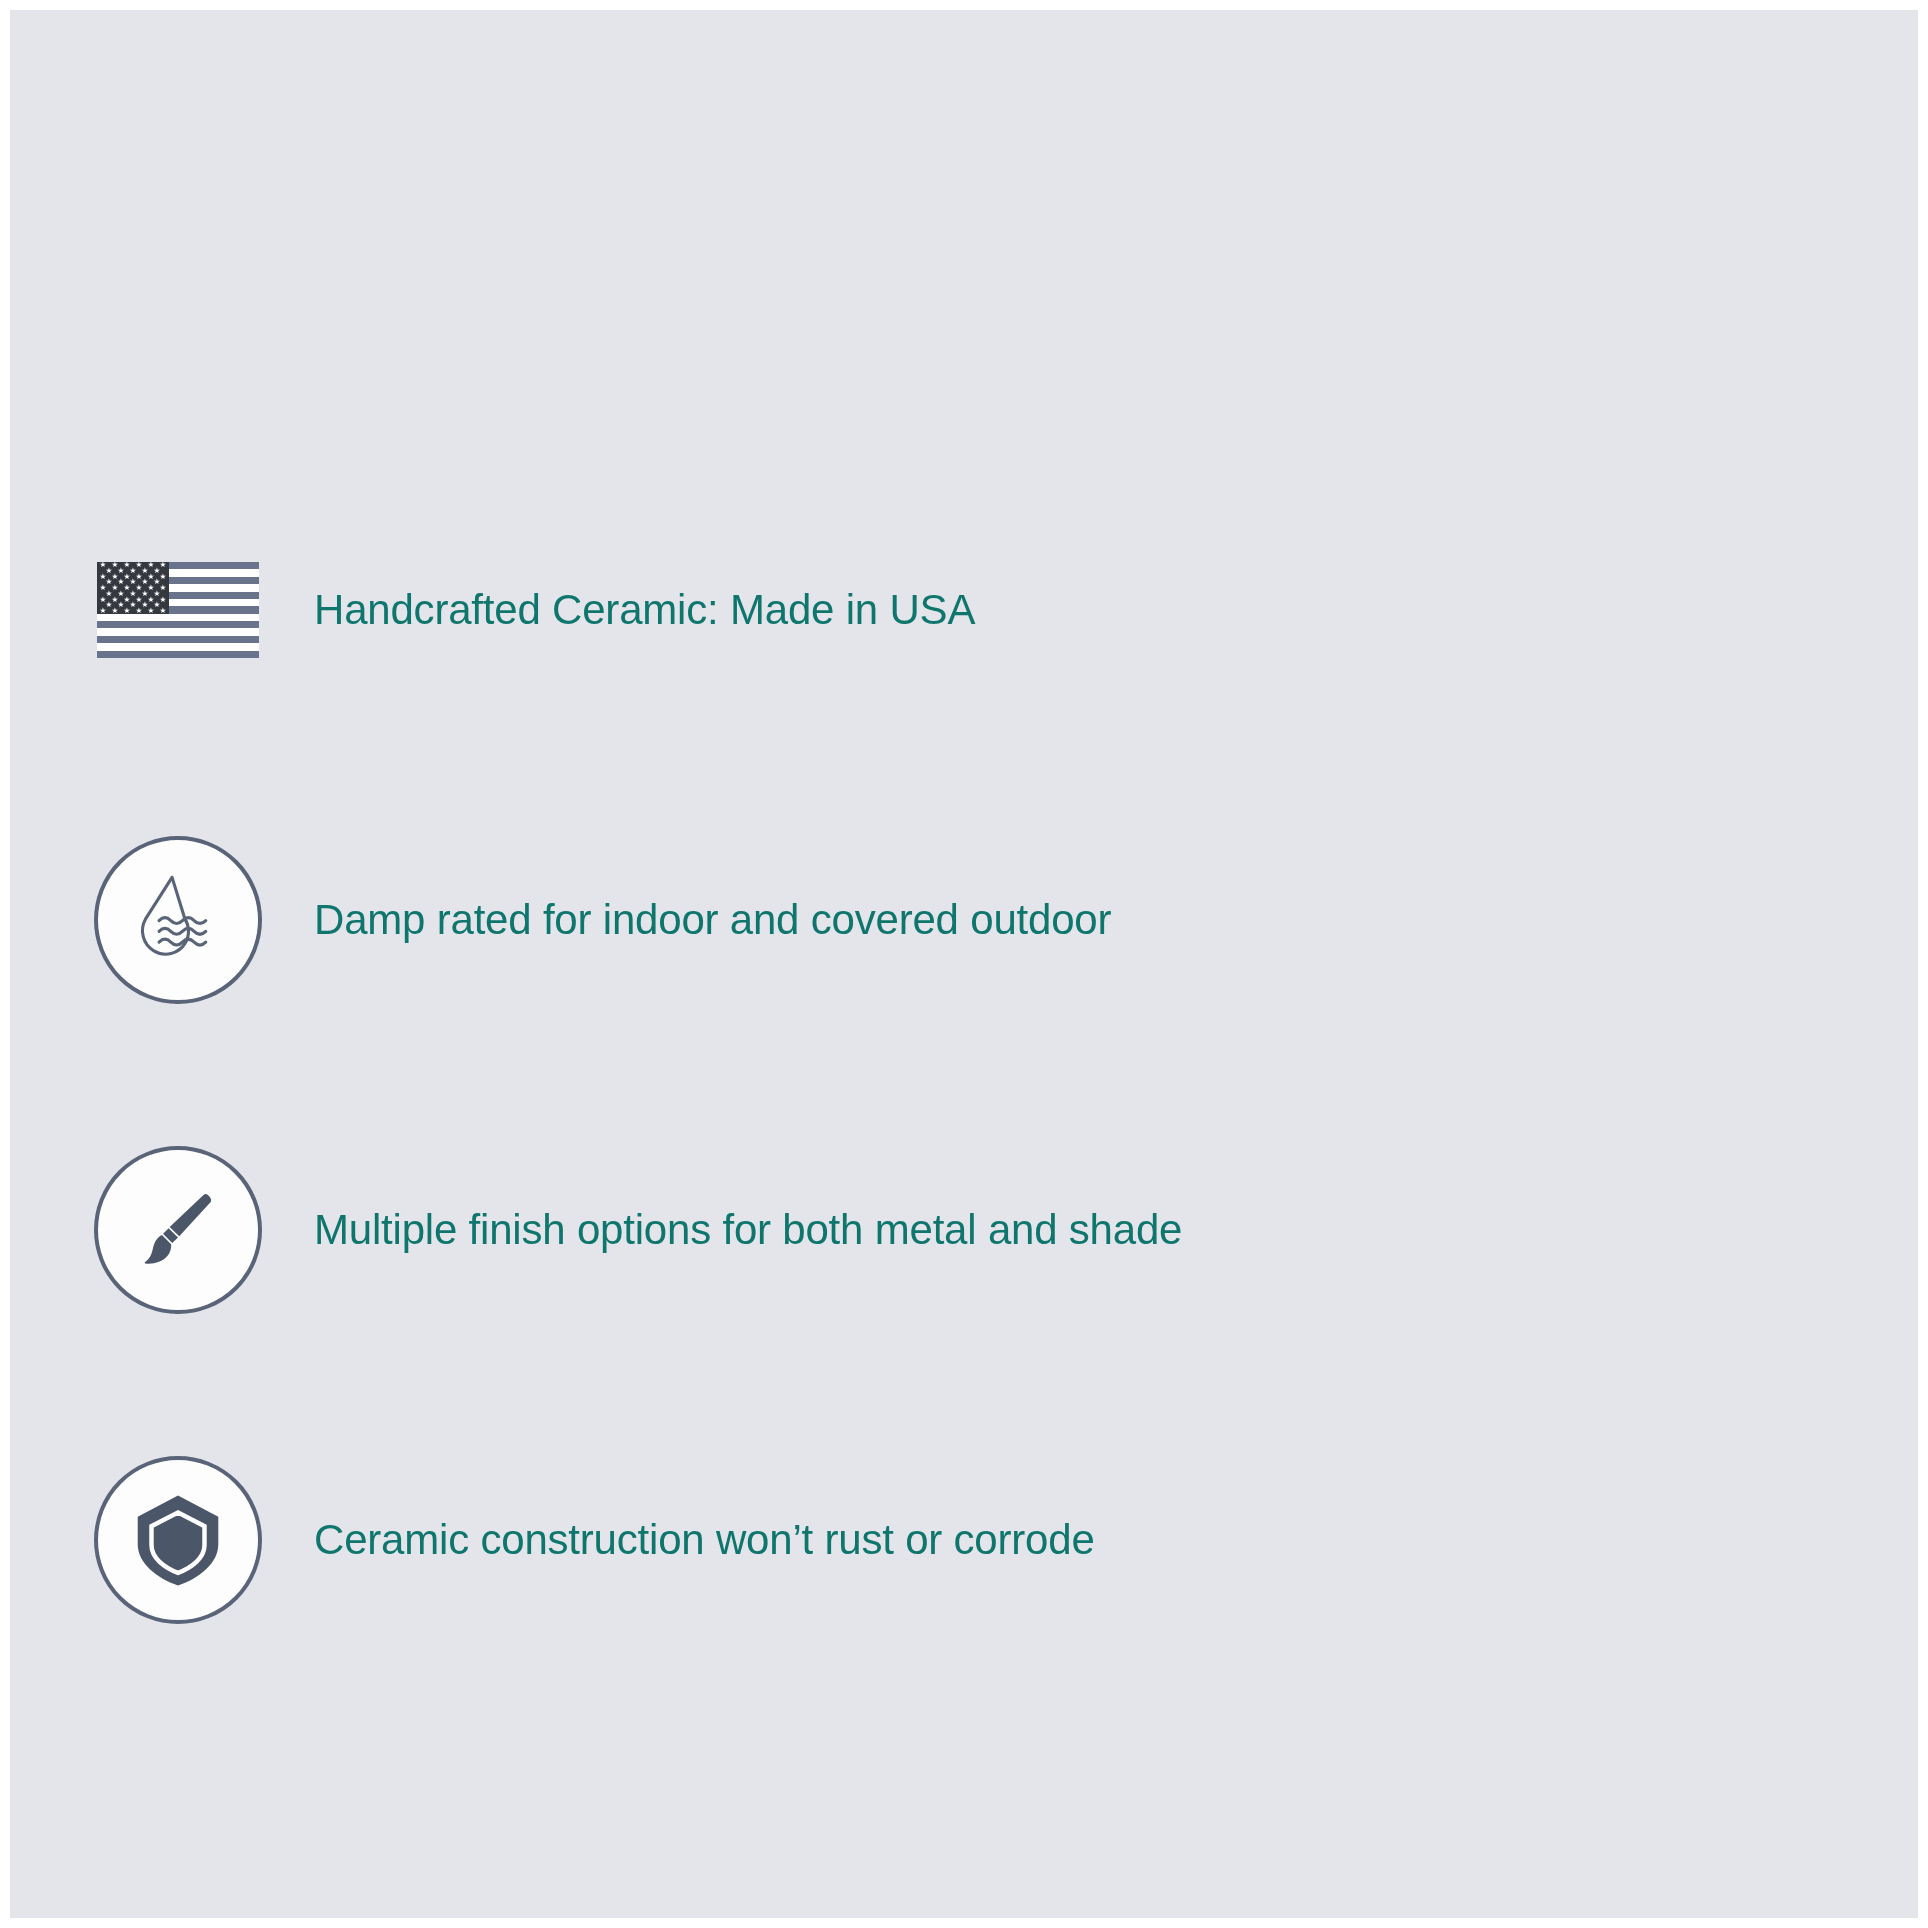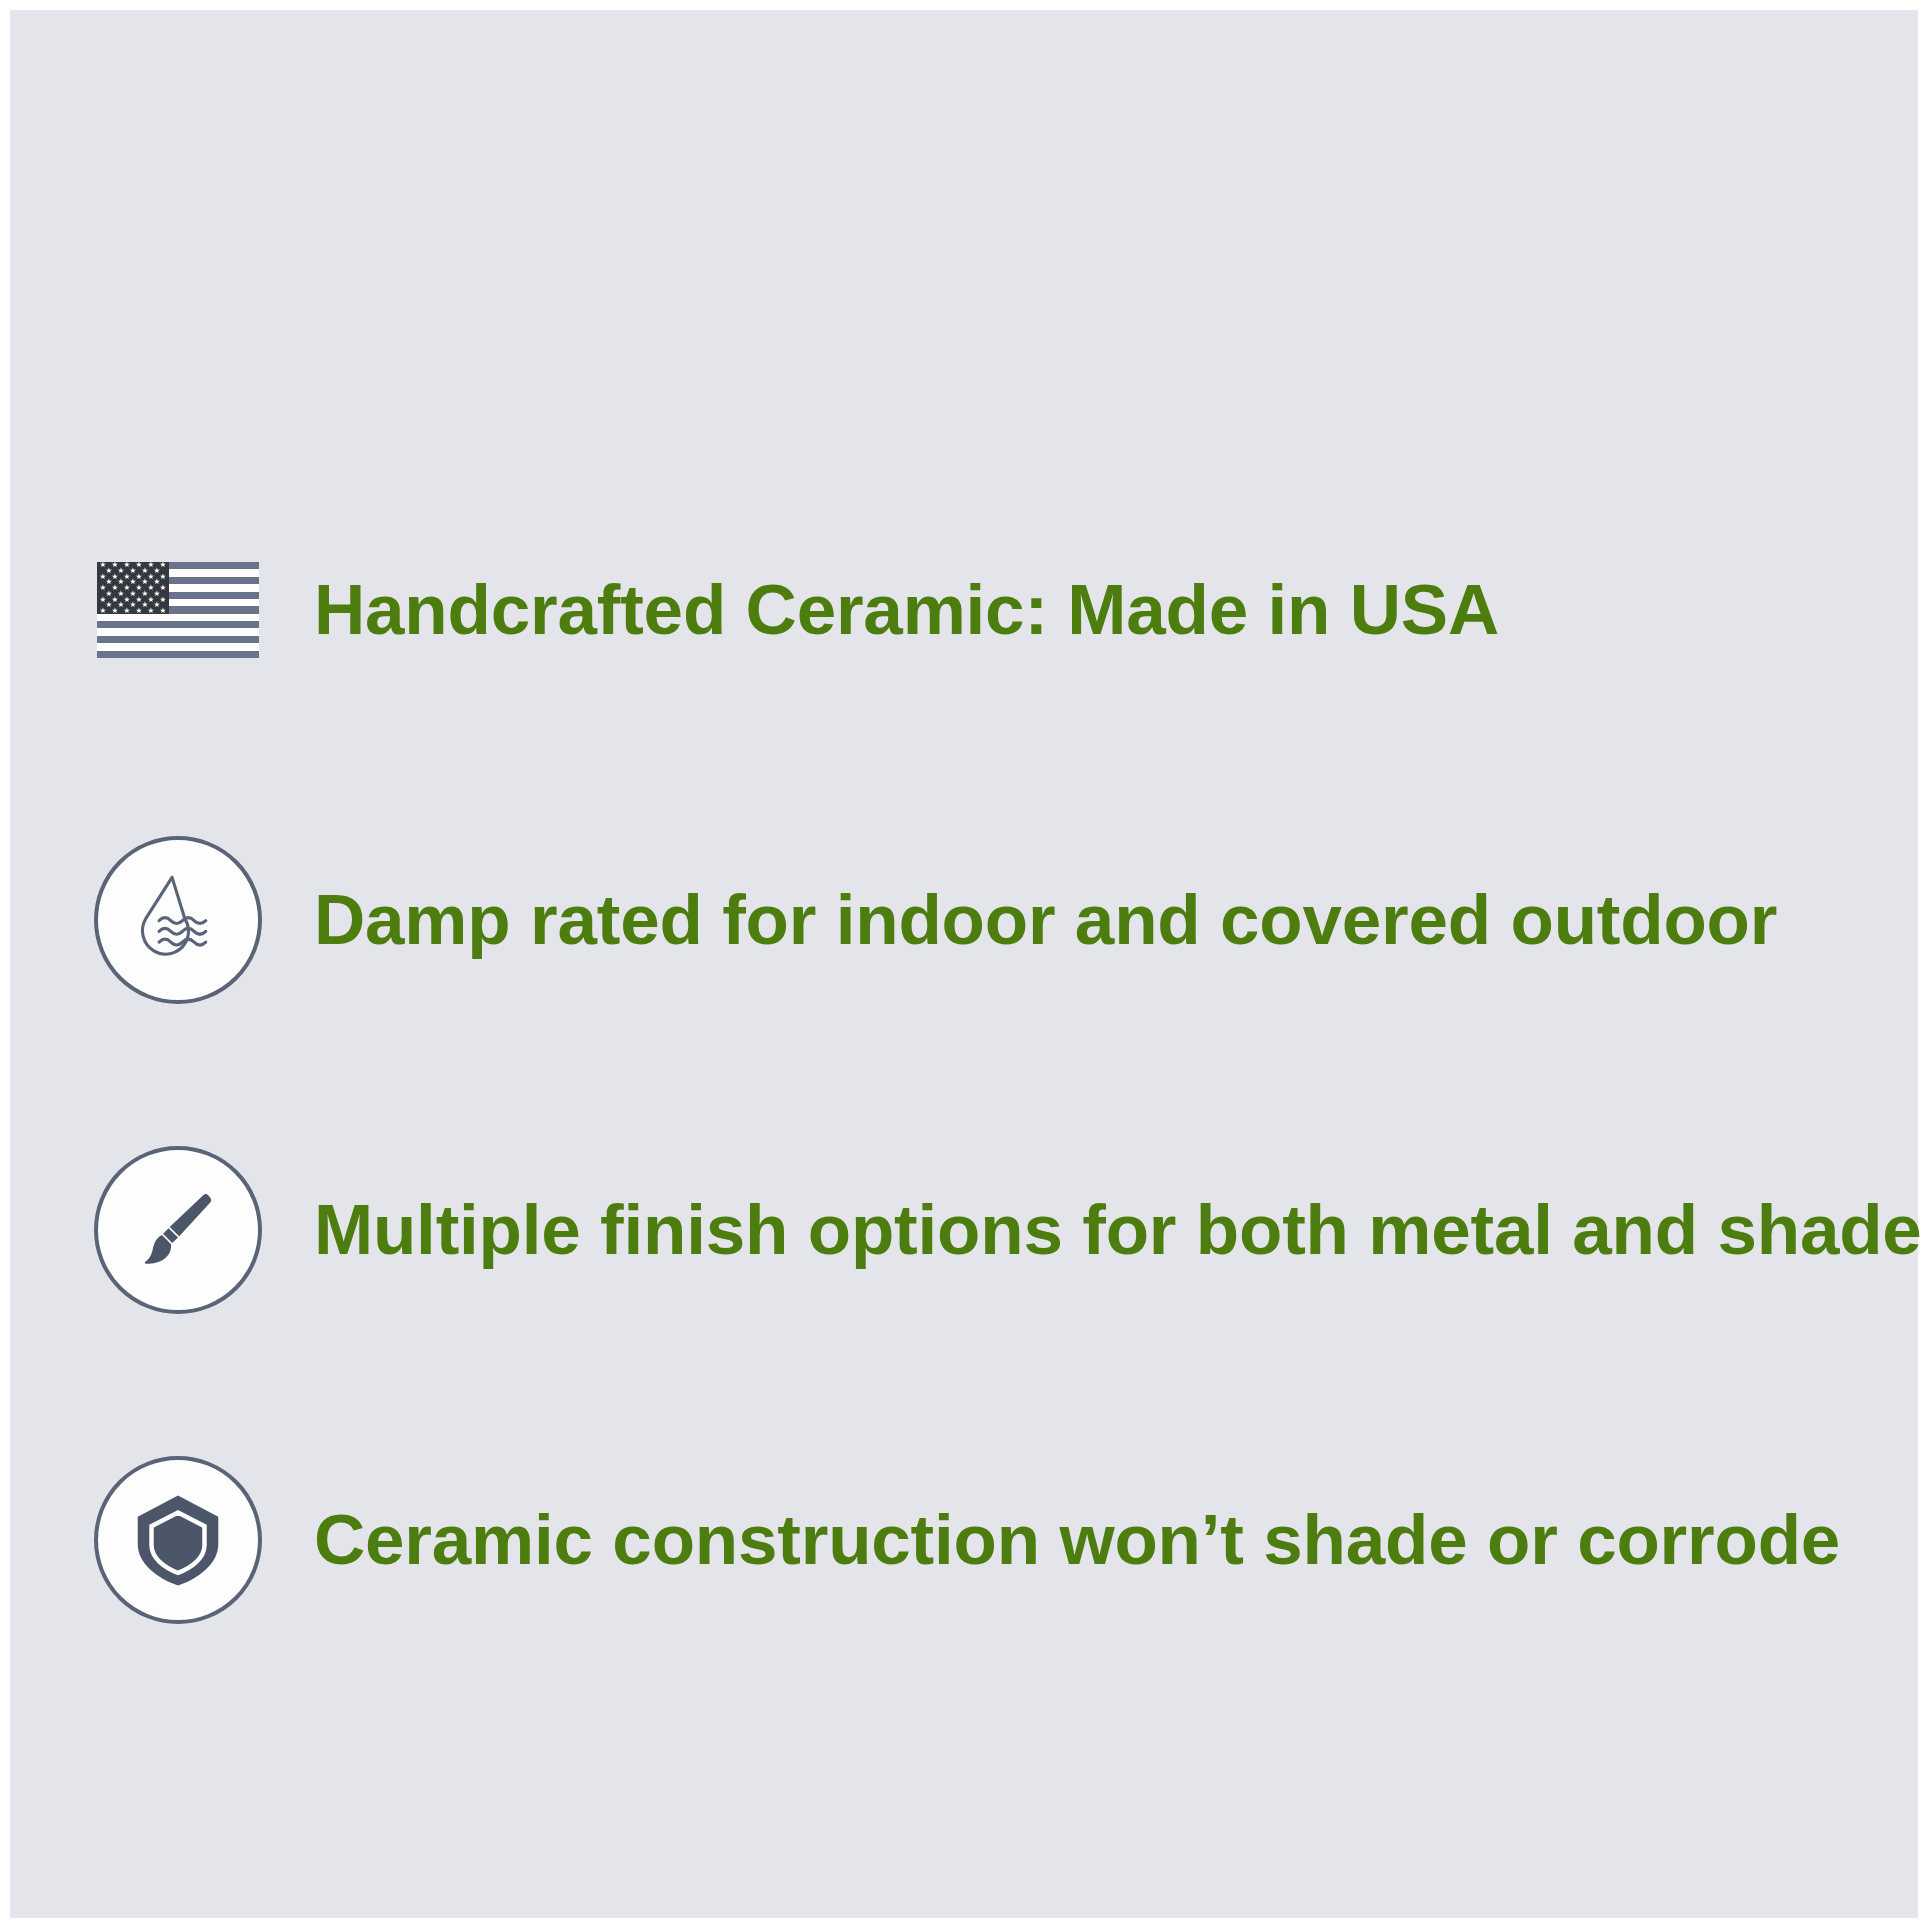--- a/index.html
+++ b/index.html
@@ -43,27 +43,27 @@
   .icon-slot {
     width: 180px;
     min-width: 180px;
     height: 180px;
     display: flex;
     align-items: center;
     justify-content: center;
   }
 
   .feature-label {
-    font-size: 71px;
+    font-size: 42px;
     line-height: 1.1;
-    color: #4d7c0f;
+    color: #0f766e;
     letter-spacing: -0.2px;
     white-space: nowrap;
     padding-left: 46px;
-    font-weight: 700;
+    font-weight: 400;
   }
 
   
   .flag {
     position: relative;
     width: 162px;
     height: 96px;
     background: #ffffff;
     overflow: hidden;
   }
@@ -245,17 +245,17 @@
       <div class="icon-slot">
         <div class="circle-icon">
           <svg width="106" height="106" viewBox="0 0 100 100" aria-hidden="true">
 
             <path d="M50 8 L88 28 L88 54 C88 72 70 86 50 93 C30 86 12 72 12 54 L12 28 Z" fill="#4c5669"></path>
 
             <path d="M50 24 L75 37 L75 55 C75 67 63 76 50 81 C37 76 25 67 25 55 L25 37 Z" fill="none" stroke="#ffffff" stroke-width="4.2"></path>
           </svg>
         </div>
       </div>
-      <div class="feature-label">Ceramic construction won’t shade or corrode</div>
+      <div class="feature-label">Ceramic construction won’t rust or corrode</div>
     </div>
 
   </div>
 </div>
 
 </body></html>

